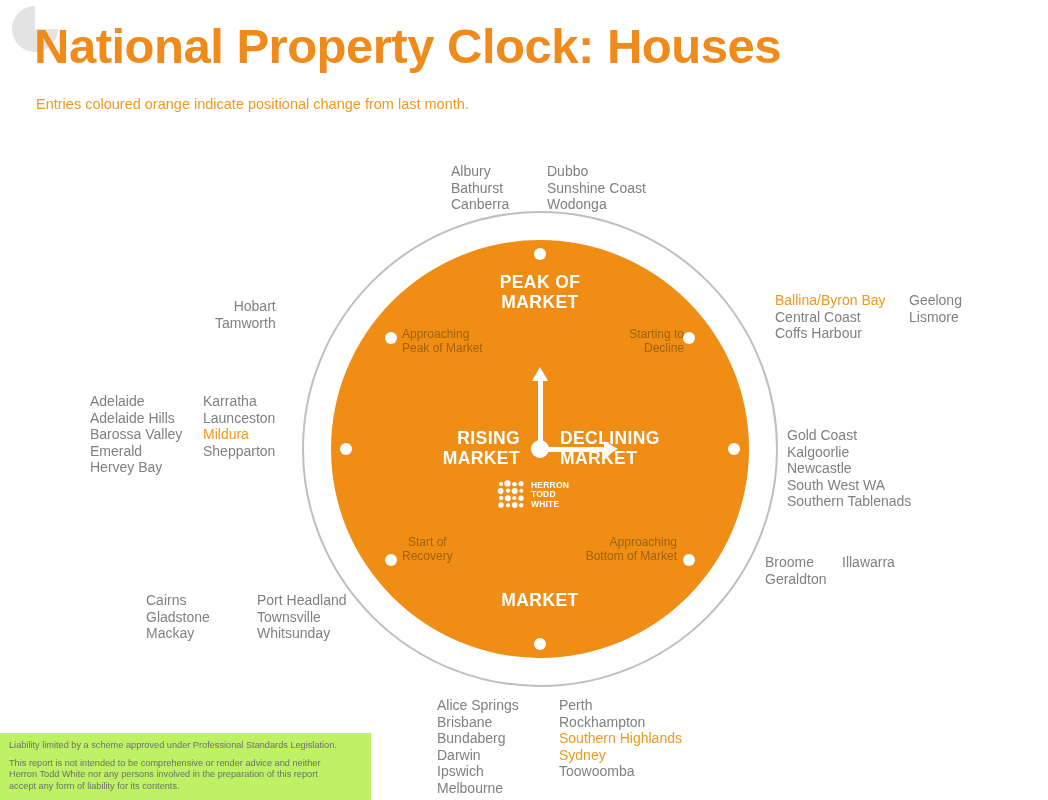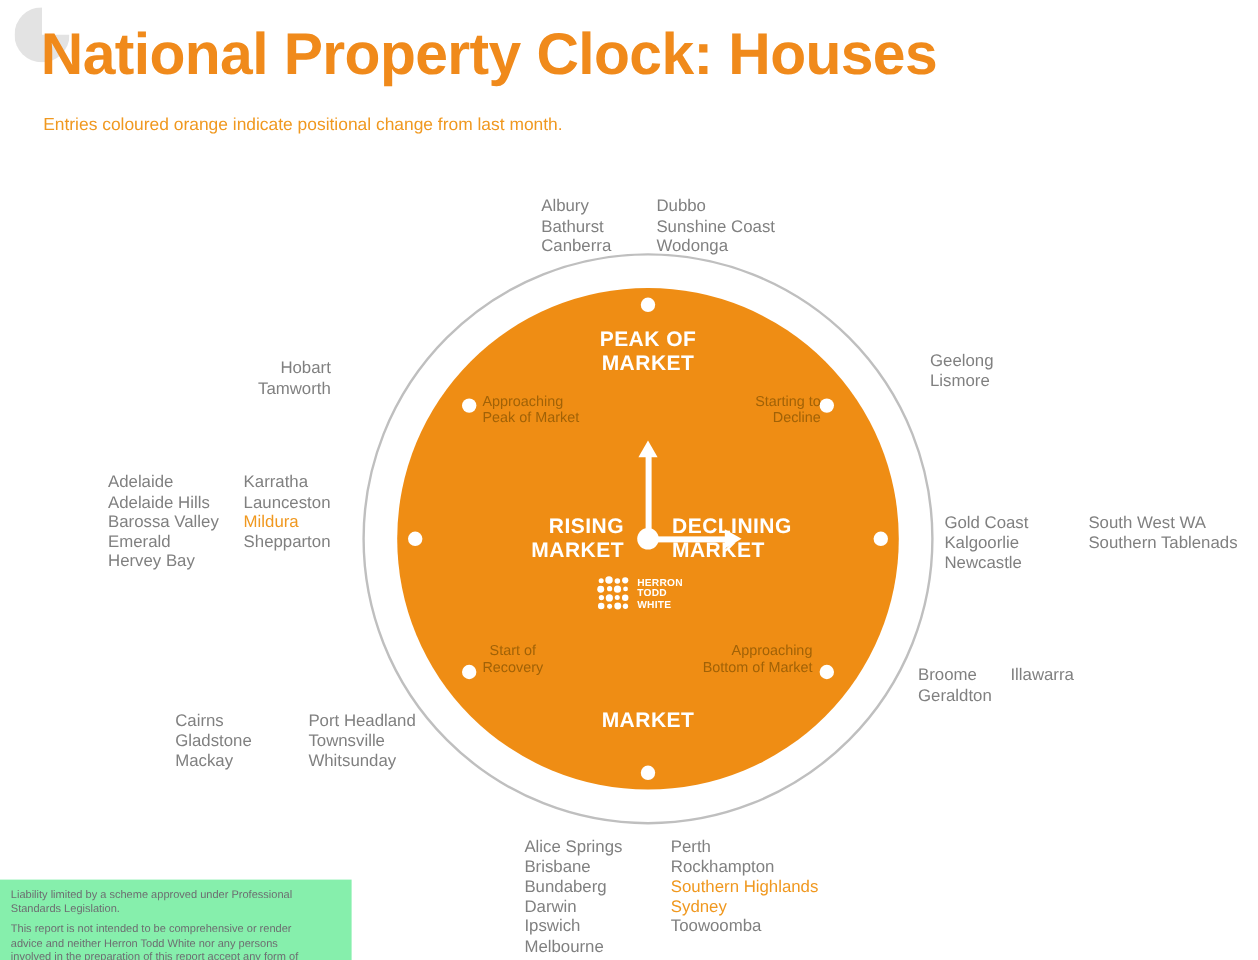--- a/index.html
+++ b/index.html
@@ -197,21 +197,21 @@
     display: flex;
     flex-direction: column;
     white-space: nowrap;
   }
   .city-changed { color: #f0981f; }
 
   #group-peak      { left: 451px; top: 163px; }
   #group-peak .city-col:first-child { width: 96px; }
   #group-decline   { left: 775px; top: 292px; }
   #group-decline .city-col:first-child { width: 134px; }
-  #group-declining { left: 787px; top: 427px; }
+  #group-declining { left: 787px; top: 427px; flex-direction: column; }
   #group-declining .city-col:first-child { width: 120px; }
   #group-approach-bot { left: 765px; top: 554px; }
   #group-approach-bot .city-col:first-child { width: 77px; }
   #group-bottom    { left: 437px; top: 697px; }
   #group-bottom .city-col:first-child { width: 122px; }
   #group-start-rec { left: 146px; top: 592px; }
   #group-start-rec .city-col:first-child { width: 111px; }
   #group-rising    { left: 90px; top: 393px; }
   #group-rising .city-col:first-child { width: 113px; }
   #group-approach-peak {
@@ -219,23 +219,23 @@
     top: 298px;
     display: block;
     text-align: right;
   }
 
   
   #disclaimer {
     position: absolute;
     left: 0px;
     top: 733px;
-    width: 293px;
+    width: 371px;
     height: 67px;
-    background: #86efac;
+    background: #bef264;
     box-sizing: border-box;
     padding: 7px 27px 0 9px;
   }
   #disclaimer p {
     margin: 0;
     font-size: 9.2px;
     line-height: 11.6px;
     color: #6d6e71;
   }
   #disclaimer p + p { margin-top: 6px; }
@@ -339,20 +339,25 @@
     </div>
   <div class="city-col">
       <div>Dubbo</div>
       <div>Sunshine Coast</div>
       <div>Wodonga</div>
     </div>
 </div>
 
 <div class="city-group" id="group-decline">
   <div class="city-col">
+      <div class="city-changed">Ballina/Byron Bay</div>
+      <div>Central Coast</div>
+      <div>Coffs Harbour</div>
+    </div>
+  <div class="city-col">
       <div>Geelong</div>
       <div>Lismore</div>
     </div>
 </div>
 
 <div class="city-group" id="group-declining">
   <div class="city-col">
       <div>Gold Coast</div>
       <div>Kalgoorlie</div>
       <div>Newcastle</div>

